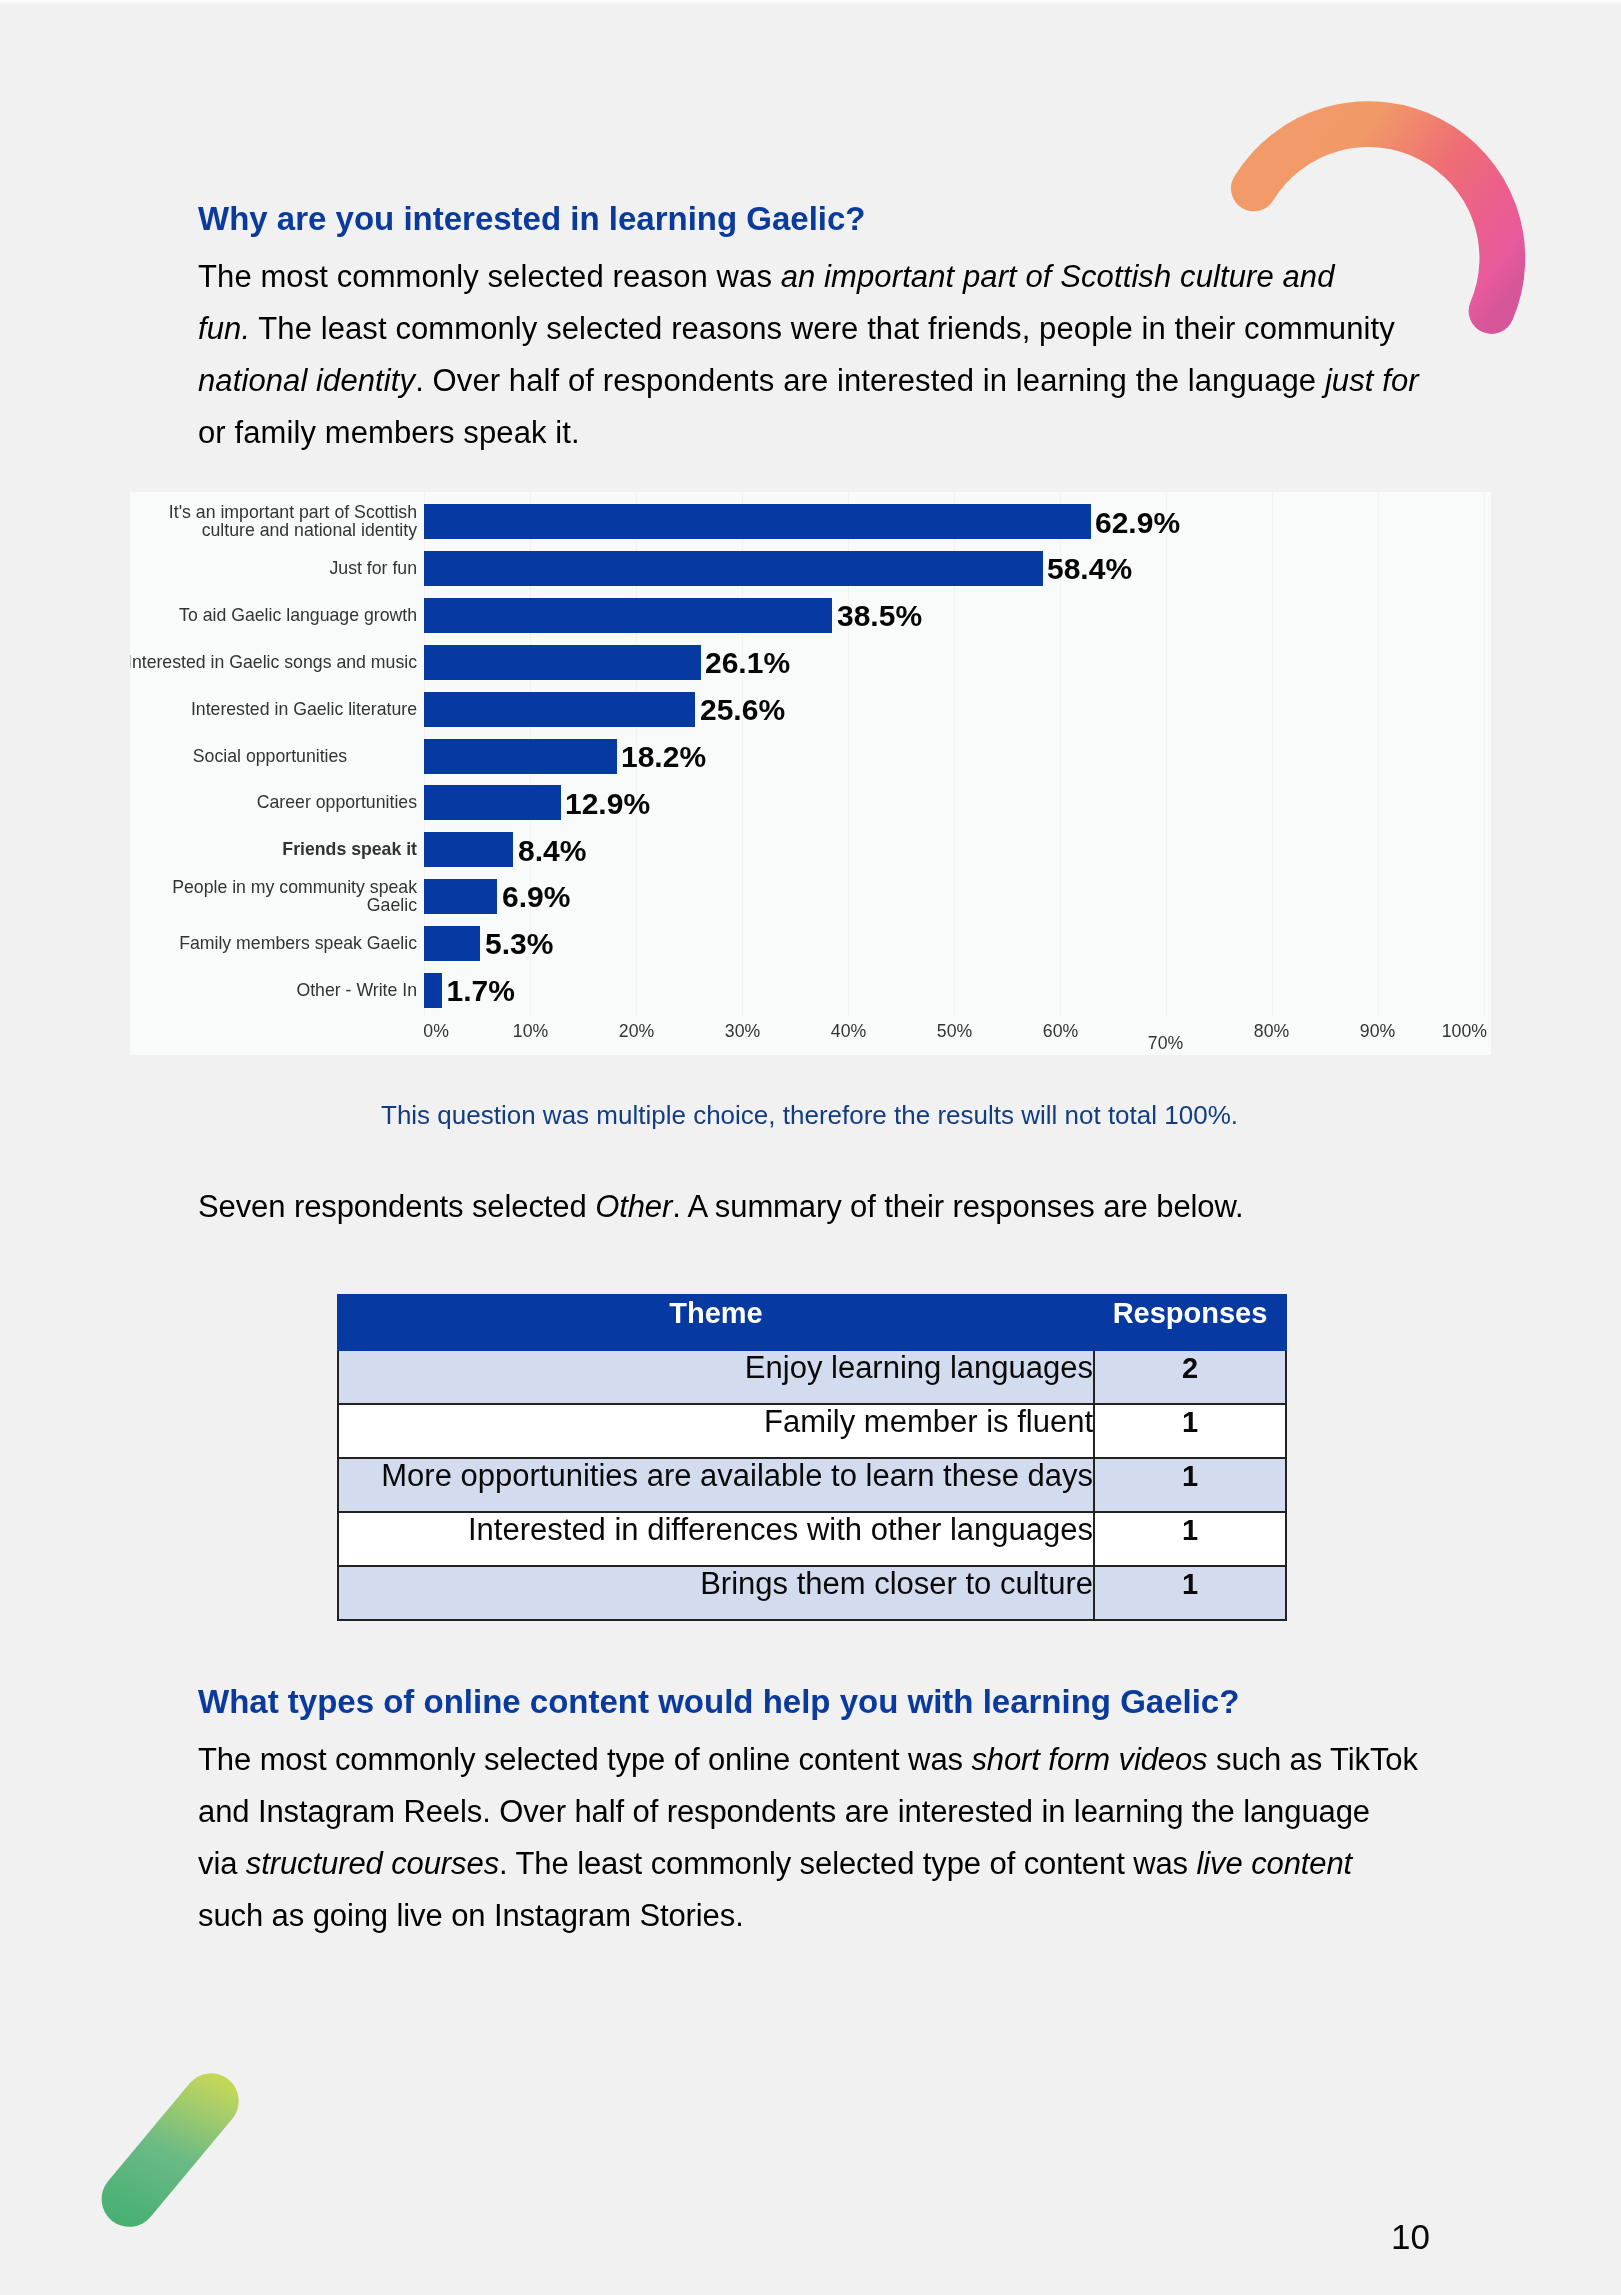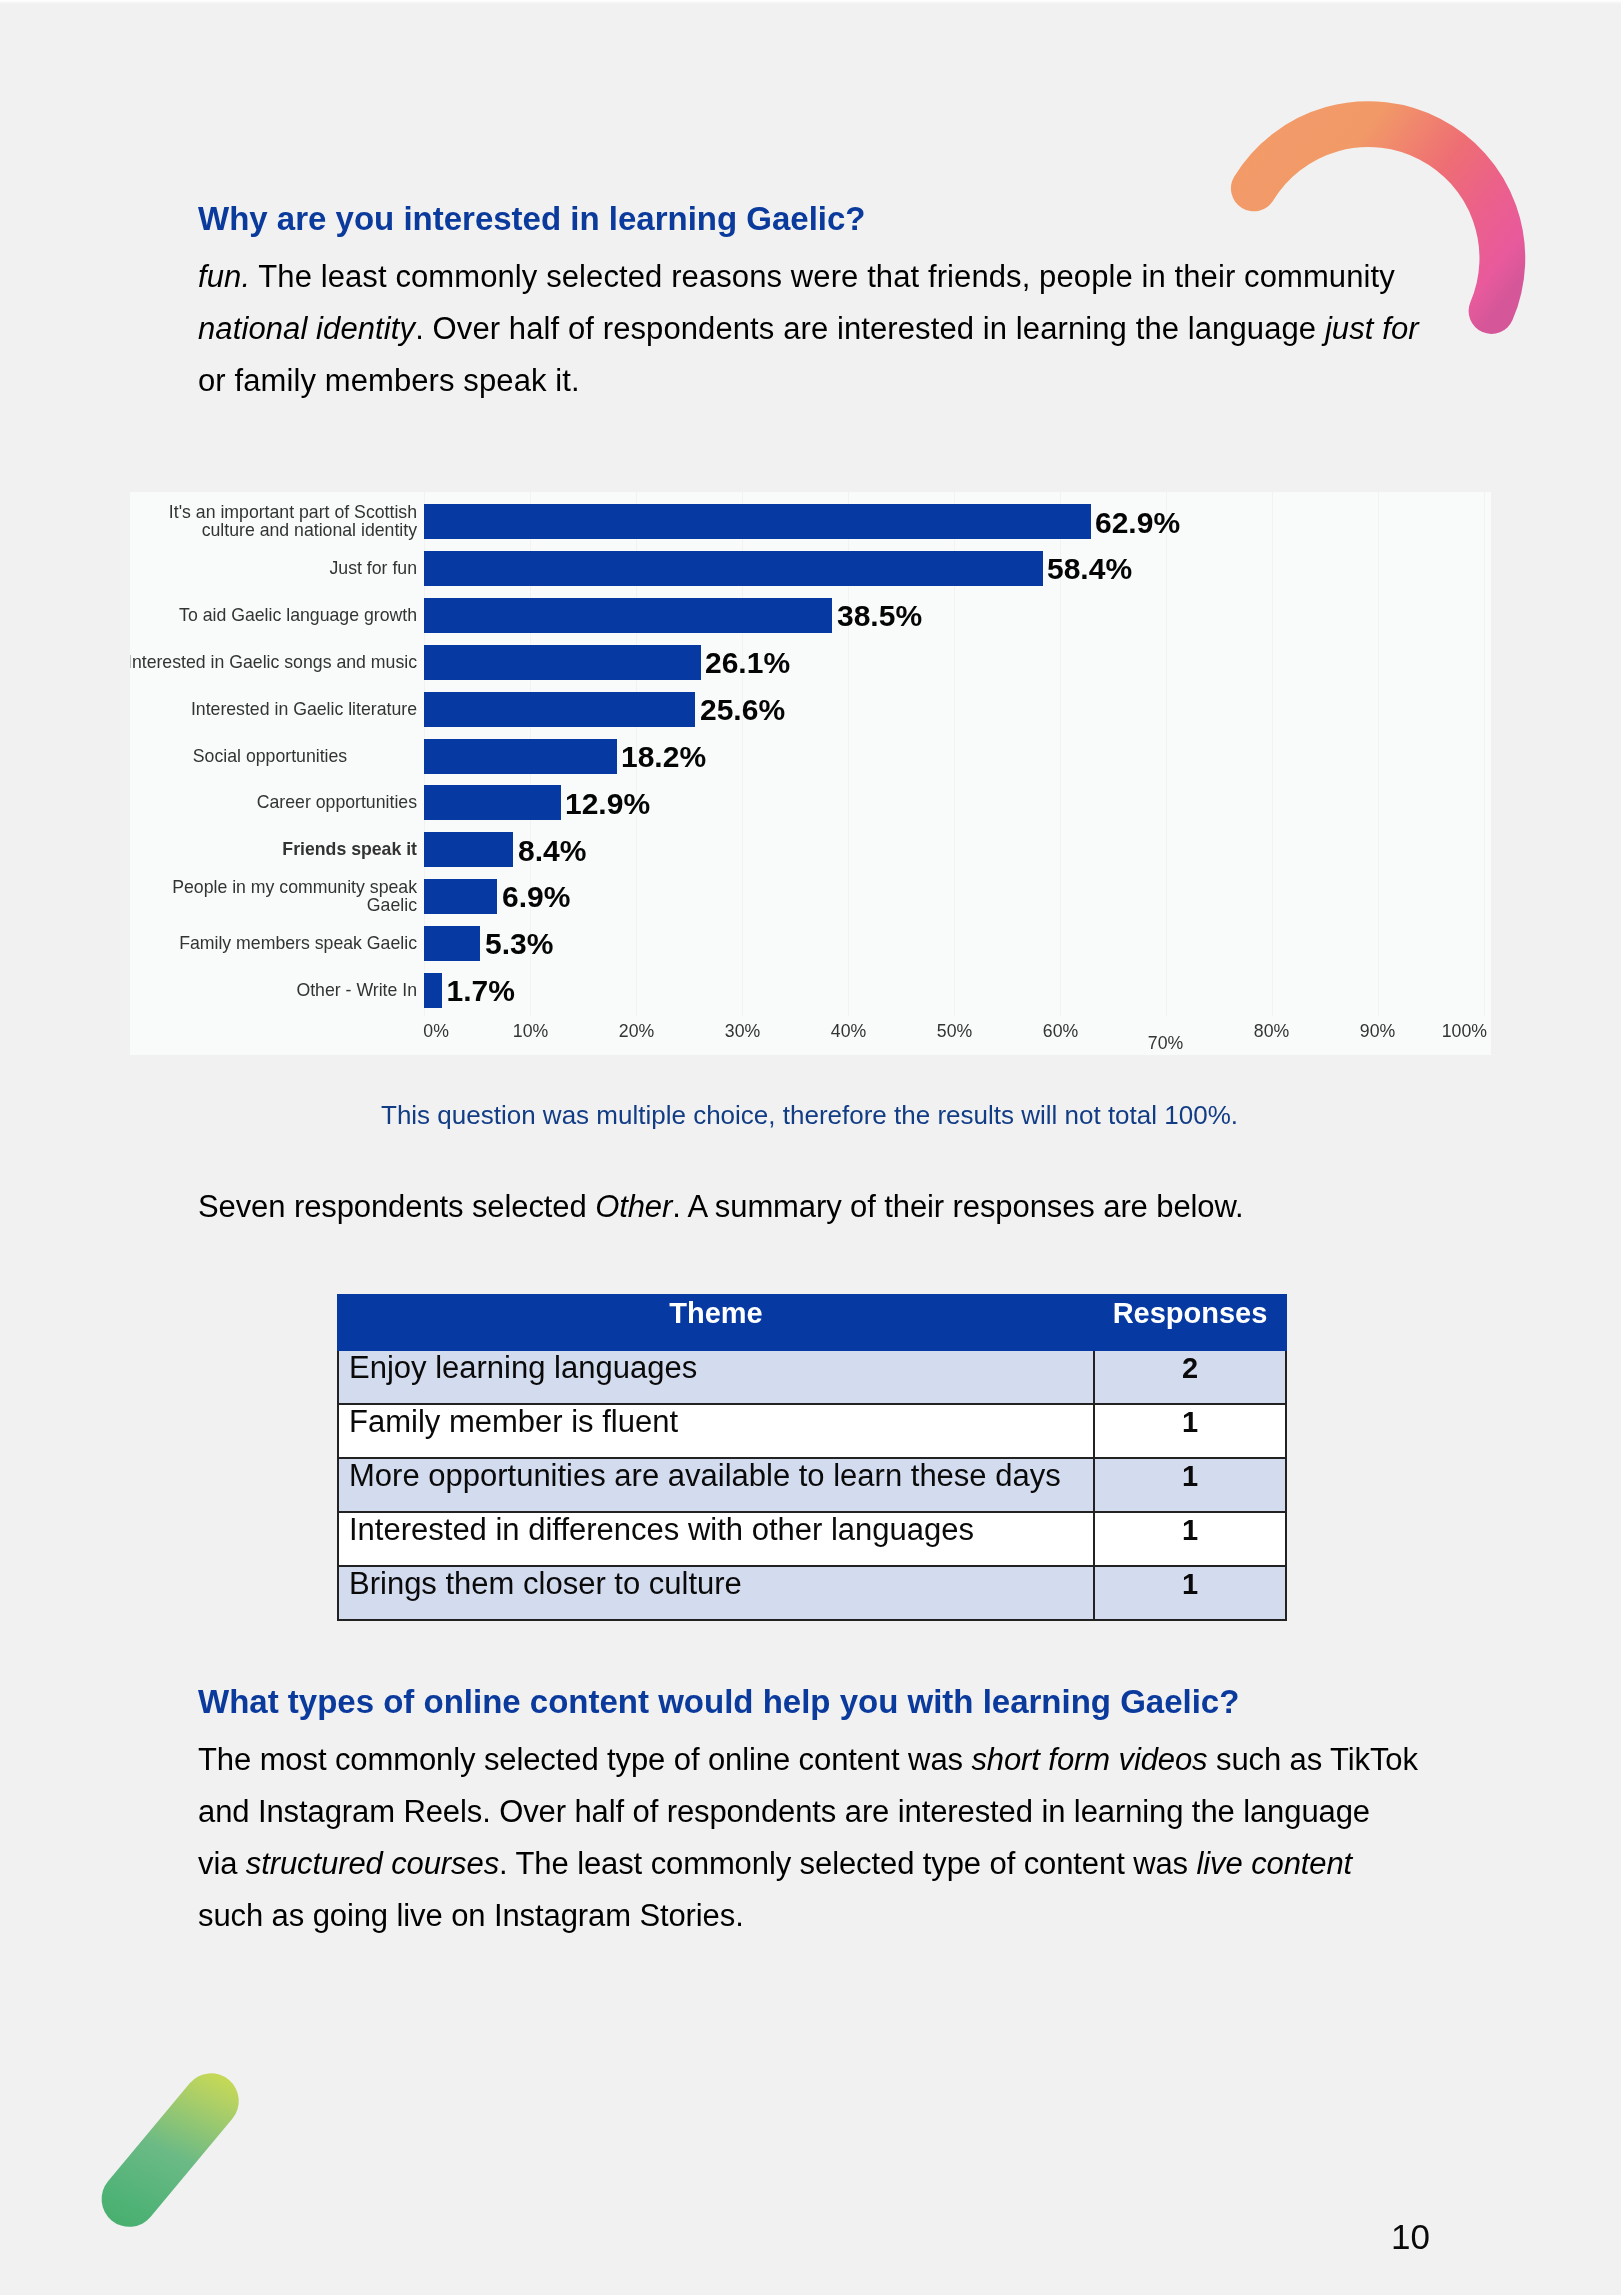--- a/index.html
+++ b/index.html
@@ -102,21 +102,21 @@
     line-height:34px;
     vertical-align:top;
     box-sizing:border-box;
   }
   .tbl thead th{
     background:#0639a1;color:#fff;font-weight:bold;
     font-size:29px;text-align:center;border-color:#0639a1;
     height:55px;
   }
   .tbl td.theme{
-    font-size:31px;color:#0a0a0a;padding-left:10px;text-align:left;font-weight:normal;
+    font-size:31px;color:#0a0a0a;padding-left:10px;text-align:right;font-weight:normal;
   }
   .tbl td.resp{
     font-size:29px;color:#0a0a0a;text-align:center;font-weight:bold;
   }
   .tbl tr.alt td{background:#d3dbee;}
   .tbl tr.plain td{background:#ffffff;}
 
   
   .pageno{
     position:absolute;
@@ -156,20 +156,21 @@
         <stop offset="86%" stop-color="#51b377"></stop>
         <stop offset="100%" stop-color="#49b070"></stop>
       </linearGradient>
     </defs>
     <line x1="223.5" y1="111.5" x2="98.5" y2="261.5" stroke="url(#pillGrad)" stroke-width="85" stroke-linecap="round"></line>
   </svg>
 
   <div class="h2" style="left:198px;top:200px;">Why are you interested in learning Gaelic?</div>
 
   <div class="para" style="left:198px;top:251px;width:1282px;">
+      <div class="pline"><span>The most commonly selected reason was </span><i>an important part of Scottish culture and</i></div>
       <div class="pline"><i>fun.</i><span> The least commonly selected reasons were that friends, people in their community</span></div>
       <div class="pline"><i>national identity</i><span>. Over half of respondents are interested in learning the language </span><i>just for</i></div>
       <div class="pline"><span>or family members speak it.</span></div>
     </div>
 
   <div class="chart">
     <div class="plot" id="plot">
         <div class="gridline" style="left: 0px;"></div>
         <div class="gridline" style="left: 106px;"></div>
         <div class="gridline" style="left: 212px;"></div>

